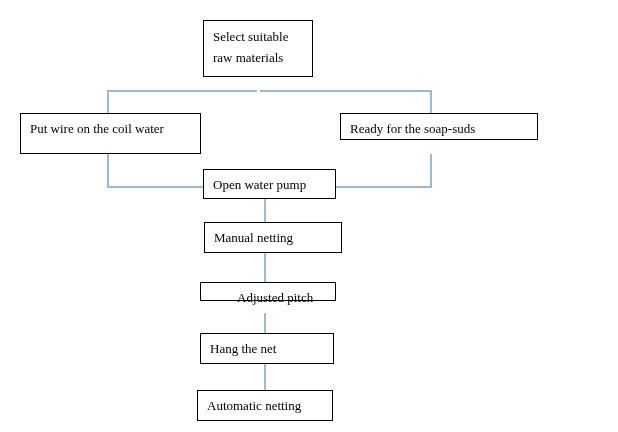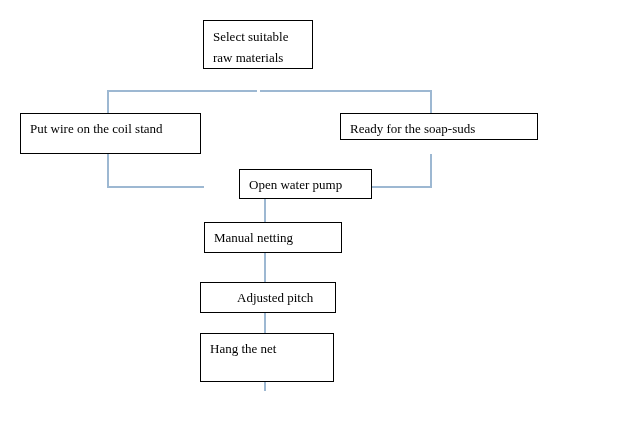--- a/index.html
+++ b/index.html
@@ -51,22 +51,23 @@
   <div class="conn v" style="left: 430px; top: 90px; height: 25px; background: rgb(157, 184, 210);"></div>
   <div class="conn v" style="left: 107px; top: 154px; height: 34px; background: rgb(157, 184, 210);"></div>
   <div class="conn v" style="left: 430px; top: 154px; height: 34px; background: rgb(157, 184, 210);"></div>
   <div class="conn h" style="left: 107px; top: 186px; width: 97px; background: rgb(157, 184, 210);"></div>
   <div class="conn h" style="left: 335px; top: 186px; width: 97px; background: rgb(157, 184, 210);"></div>
   <div class="conn v" style="left: 264px; top: 199px; height: 24px; background: rgb(157, 184, 210);"></div>
   <div class="conn v" style="left: 264px; top: 253px; height: 30px; background: rgb(157, 184, 210);"></div>
   <div class="conn v" style="left: 264px; top: 313px; height: 21px; background: rgb(157, 184, 210);"></div>
   <div class="conn v" style="left: 264px; top: 364px; height: 27px; background: rgb(157, 184, 210);"></div>
 
-  <div class="node two-line" style="left: 203px; top: 20px; width: 110px; height: 49px;">Select  suitable
+  <div class="node two-line" style="left: 203px; top: 20px; width: 110px; height: 57px;">Select  suitable
 raw materials</div>
-  <div class="node" style="left: 20px; top: 113px; width: 181px; height: 41px;">Put wire on the coil stand</div>
+  <div class="node" style="left: 20px; top: 113px; width: 181px; height: 41px;">Put wire on the coil water</div>
   <div class="node" style="left: 340px; top: 113px; width: 198px; height: 27px;">Ready for the soap-suds</div>
-  <div class="node" style="left: 203px; top: 169px; width: 133px; height: 30px; margin-left: 36px;">Open water pump</div>
+  <div class="node" style="left: 203px; top: 169px; width: 133px; height: 30px;">Open water pump</div>
   <div class="node" style="left: 204px; top: 222px; width: 138px; height: 31px;">Manual netting</div>
-  <div class="node" style="left: 200px; top: 282px; width: 136px; height: 31px; padding-left: 36px;">Adjusted pitch</div>
-  <div class="node" style="left: 200px; top: 333px; width: 134px; height: 49px;">Hang the net</div>
+  <div class="node" style="left: 200px; top: 282px; width: 136px; height: 19px; padding-left: 36px;">Adjusted pitch</div>
+  <div class="node" style="left: 200px; top: 333px; width: 134px; height: 31px;">Hang the net</div>
+  <div class="node" style="left: 197px; top: 390px; width: 136px; height: 31px;">Automatic netting</div>
 
 </div>
 
 </body></html>

